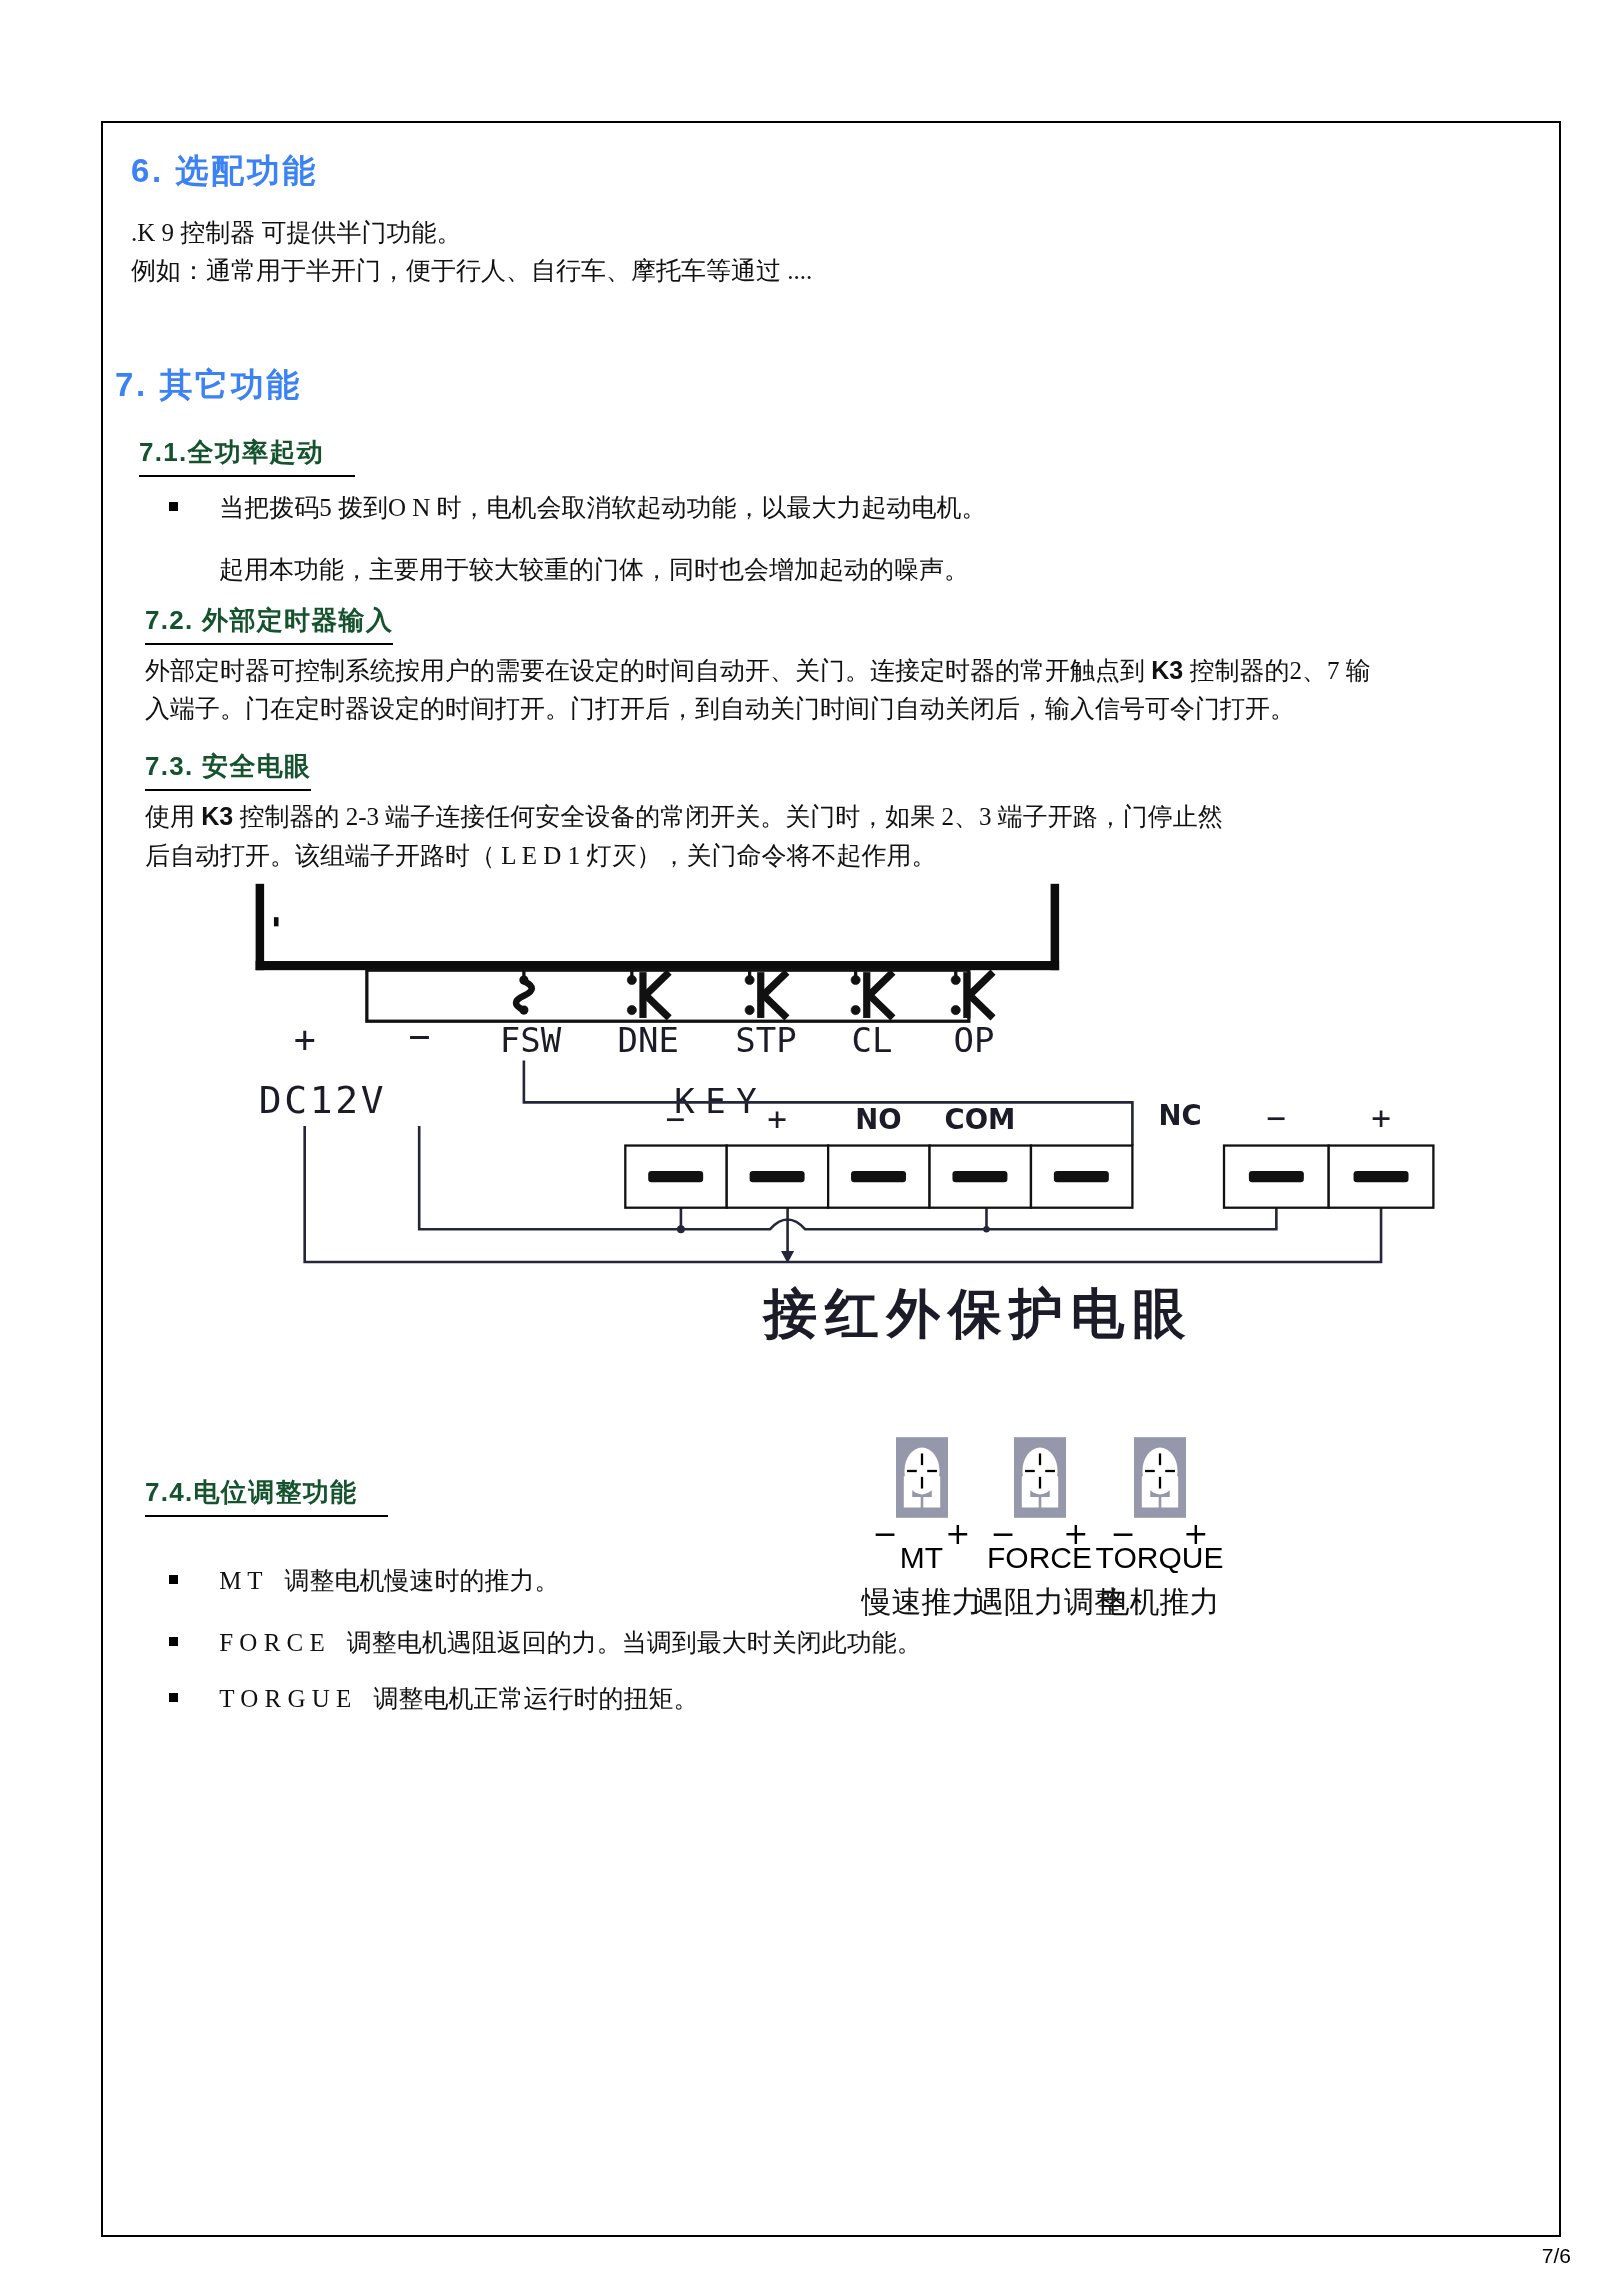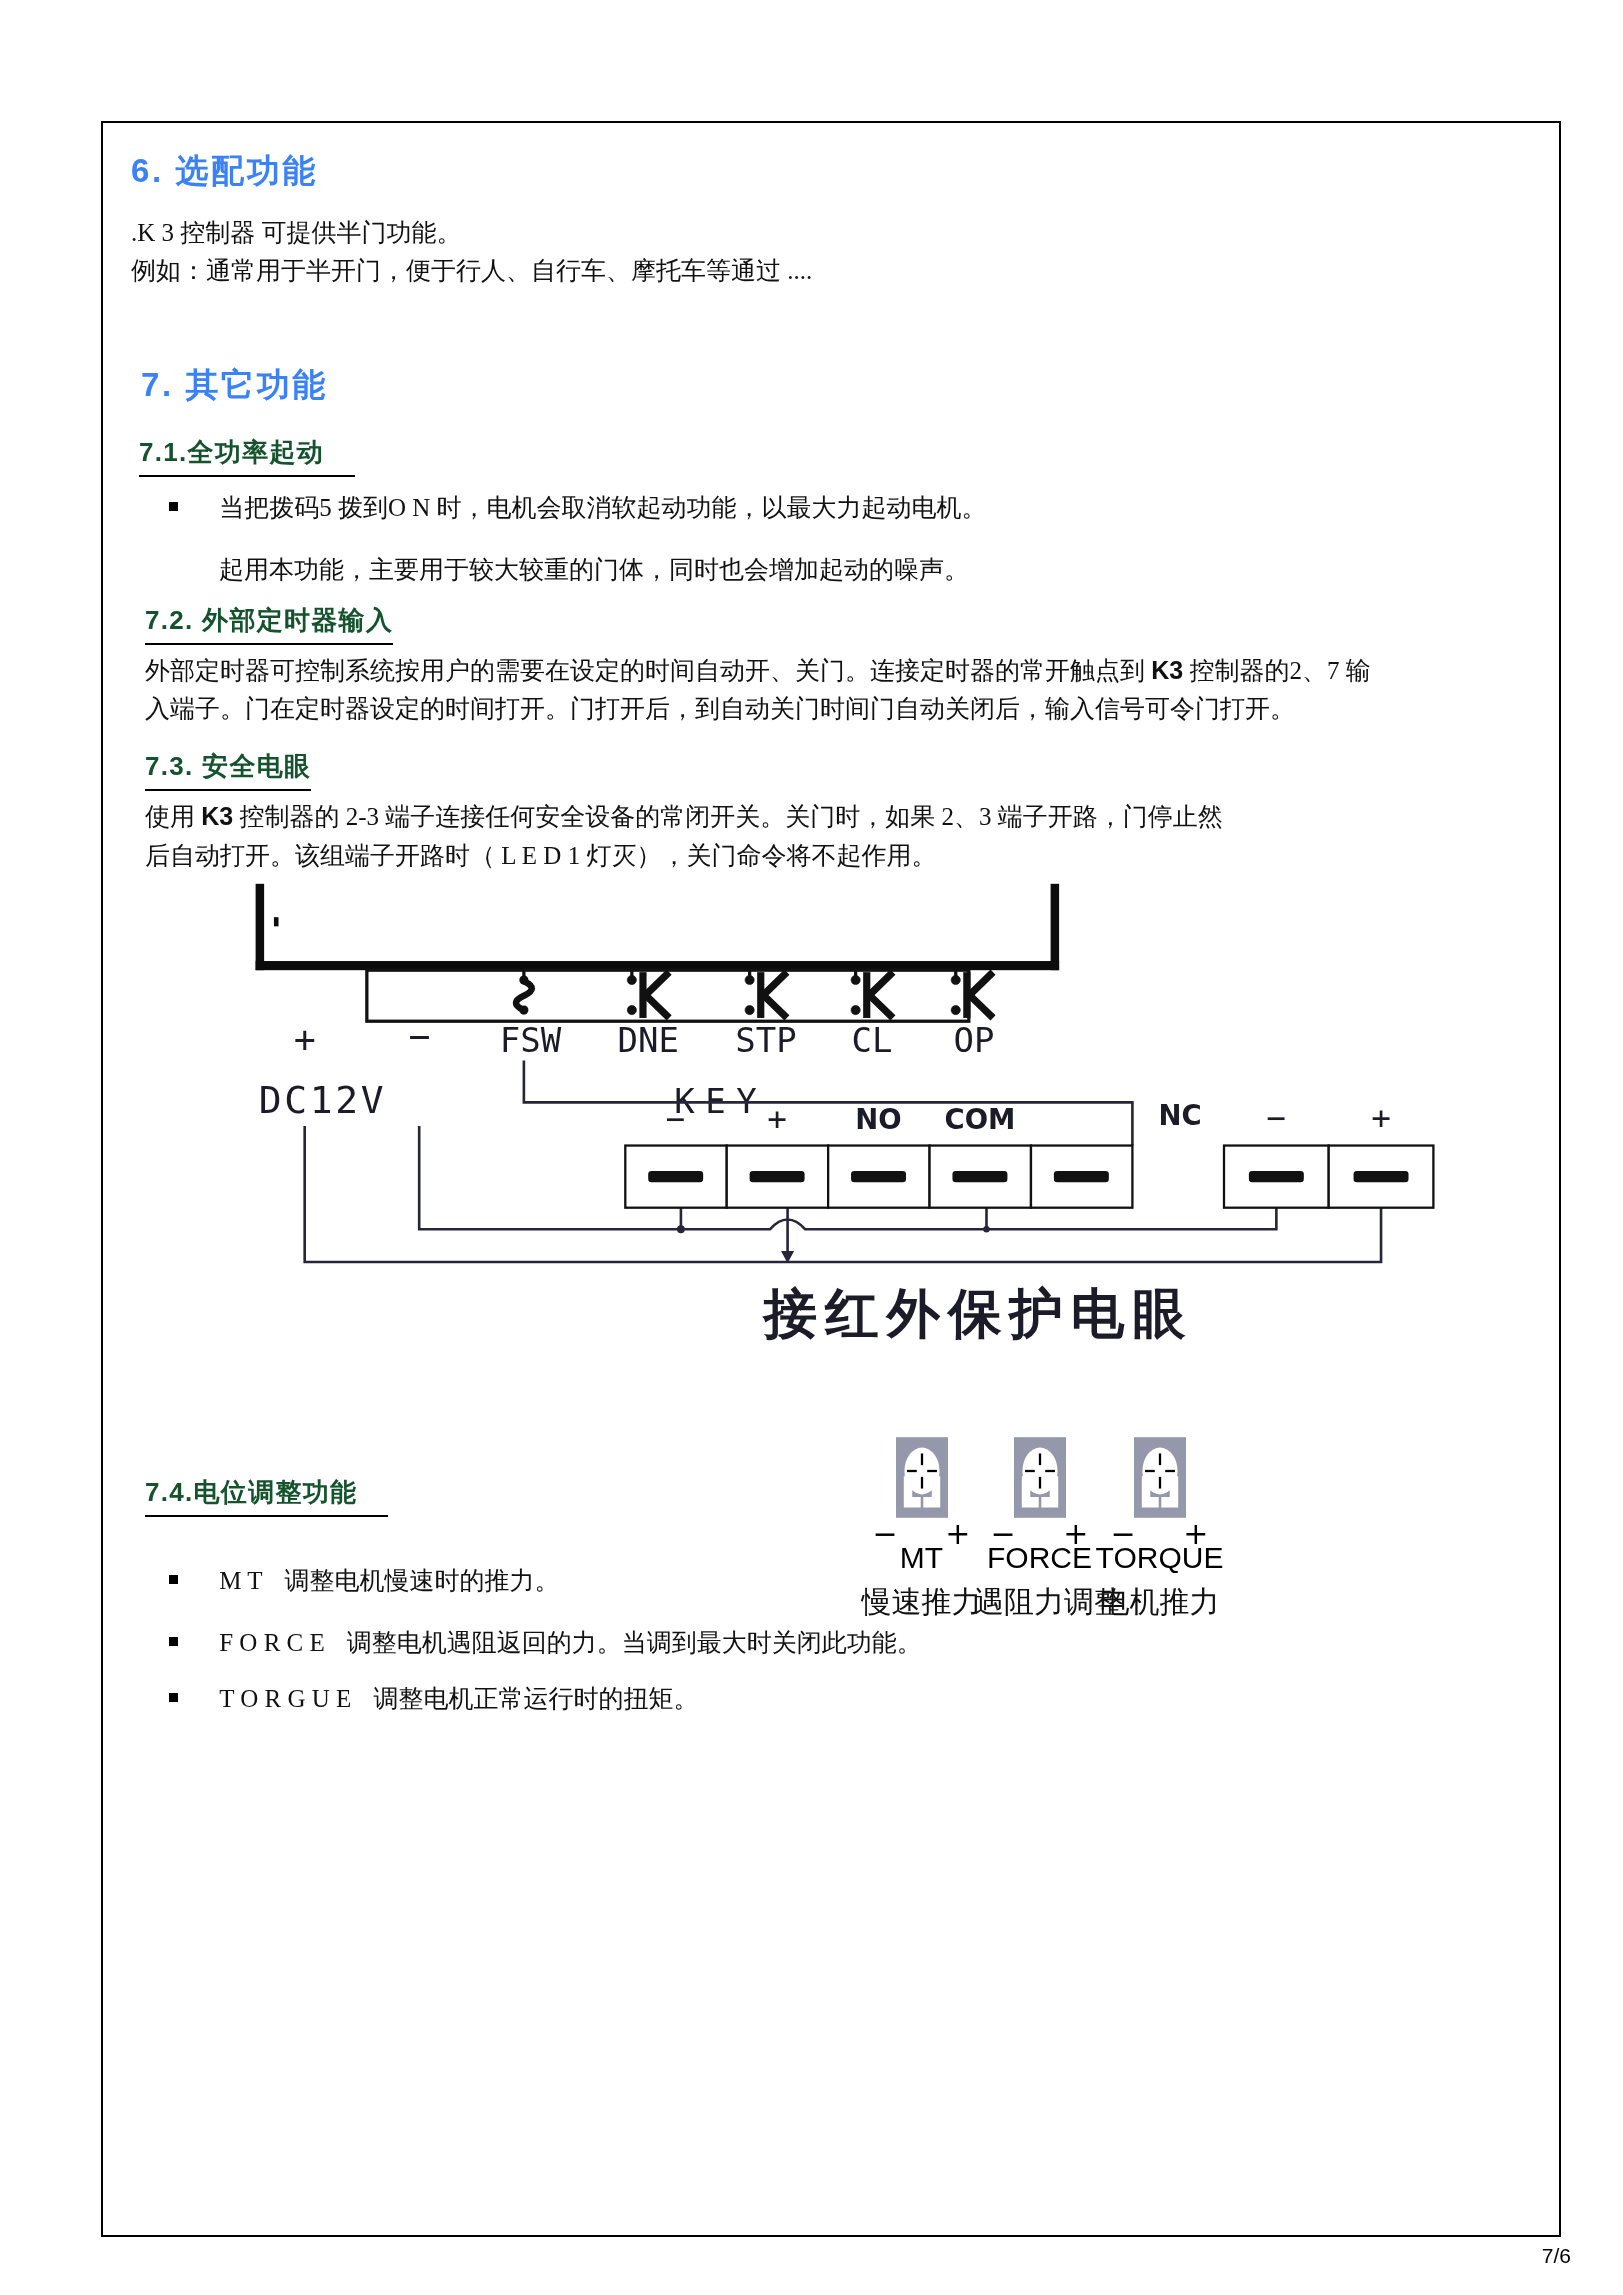--- a/index.html
+++ b/index.html
@@ -32,24 +32,24 @@
   .dfont { font-family:"DejaVu Sans Mono", monospace; }
   .bfont { font-family:"DejaVu Sans", sans-serif; font-weight:bold; }
 </style>
 </head>
 <body>
 
 <div class="page">
   <div class="page-border"></div>
 
   <div class="abs h1" style="left:131px; top:149px;">6. 选配功能</div>
-  <div class="abs body-text" style="left:131px; top:217px;">.K 3 控制器 可提供半门功能。</div>
+  <div class="abs body-text" style="left:131px; top:217px;">.K 9 控制器 可提供半门功能。</div>
   <div class="abs body-text" style="left:131px; top:255px;">例如：通常用于半开门，便于行人、自行车、摩托车等通过 ....</div>
 
-  <div class="abs h1" style="left:141px; top:363px;">7. 其它功能</div>
+  <div class="abs h1" style="left:115px; top:363px;">7. 其它功能</div>
 
   <div class="abs" style="left:139px; top:435px;">
     <span class="h2 ext">7.1.全功率起动</span>
   </div>
   <div class="bullet-row" style="left:169px; top:491px;">
     <span class="bullet-sq"></span>
     <span class="bullet-txt">当把拨码5 拨到O N 时，电机会取消软起动功能，以最大力起动电机。</span>
   </div>
   <div class="abs body-text" style="left:219px; top:554px;">起用本功能，主要用于较大较重的门体，同时也会增加起动的噪声。</div>
 

